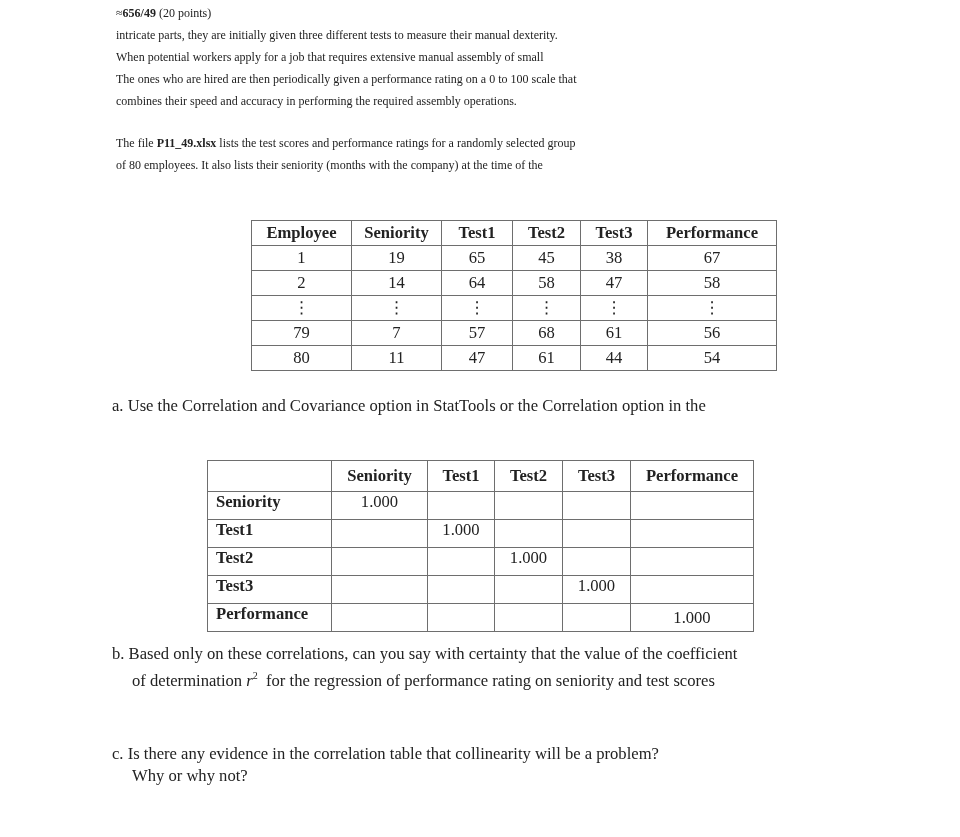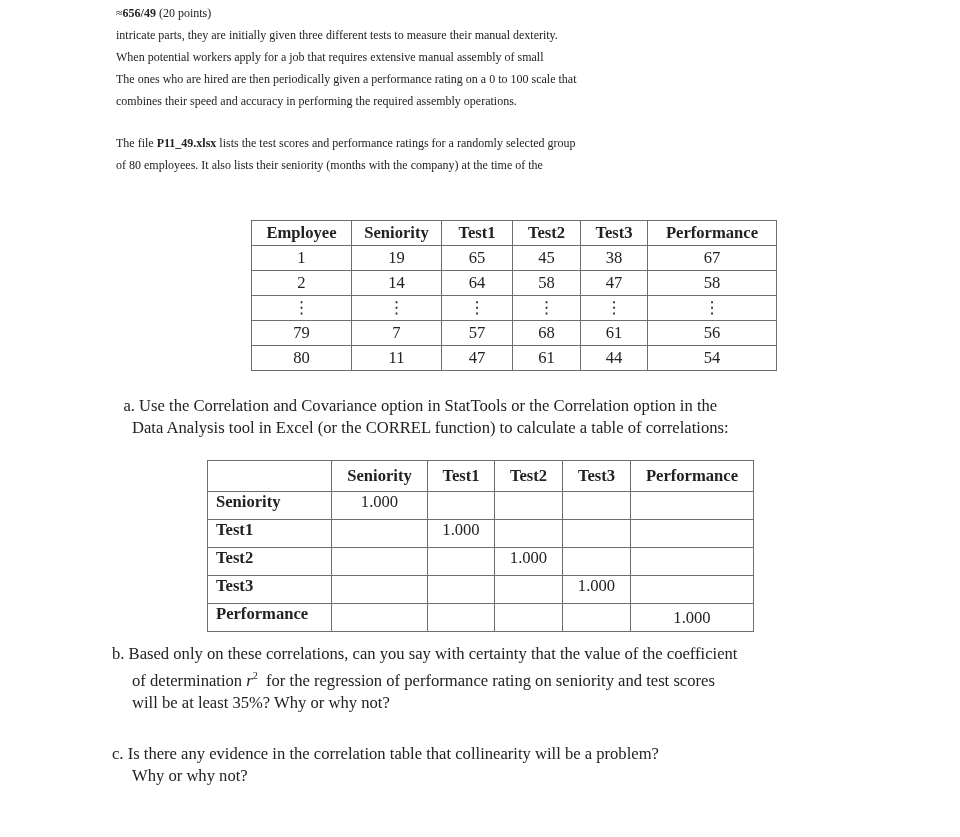--- a/index.html
+++ b/index.html
@@ -96,21 +96,20 @@
     <td>47</td>
     <td>61</td>
     <td>44</td>
     <td>54</td>
   </tr>
 </tbody>
   </table>
 
 <div class="item" style="top:395px;text-align:center;">
   <div>a. Use the Correlation and Covariance option in StatTools or the Correlation option in the</div>
-  <div class="indent">Data Analysis tool in Excel (or the CORREL function) to calculate a table of correlations:</div>
 </div>
 
 <table id="t2">
   <colgroup>
       <col style="width:124px">
       <col style="width:96px">
       <col style="width:67px">
       <col style="width:68px">
       <col style="width:68px">
       <col style="width:123px">
@@ -163,19 +162,18 @@
     <td></td>
     <td></td>
     <td style="vertical-align:middle;">1.000</td>
   </tr>
 </tbody>
   </table>
 
 <div class="item" style="top:643px;">
   <div>b. Based only on these correlations, can you say with certainty that the value of the coefficient</div>
   <div class="indent"><span>of determination </span><i>r</i><sup>2</sup><span style="white-space:pre;font-family:Liberation Serif, serif;">  for the regression of performance rating on seniority and test scores</span></div>
-  <div class="indent">will be at least 35%? Why or why not?</div>
 </div>
 
 <div class="item" style="top:743px;">
   <div>c. Is there any evidence in the correlation table that collinearity will be a problem?</div>
   <div class="indent">Why or why not?</div>
 </div>
 
 </body></html>

